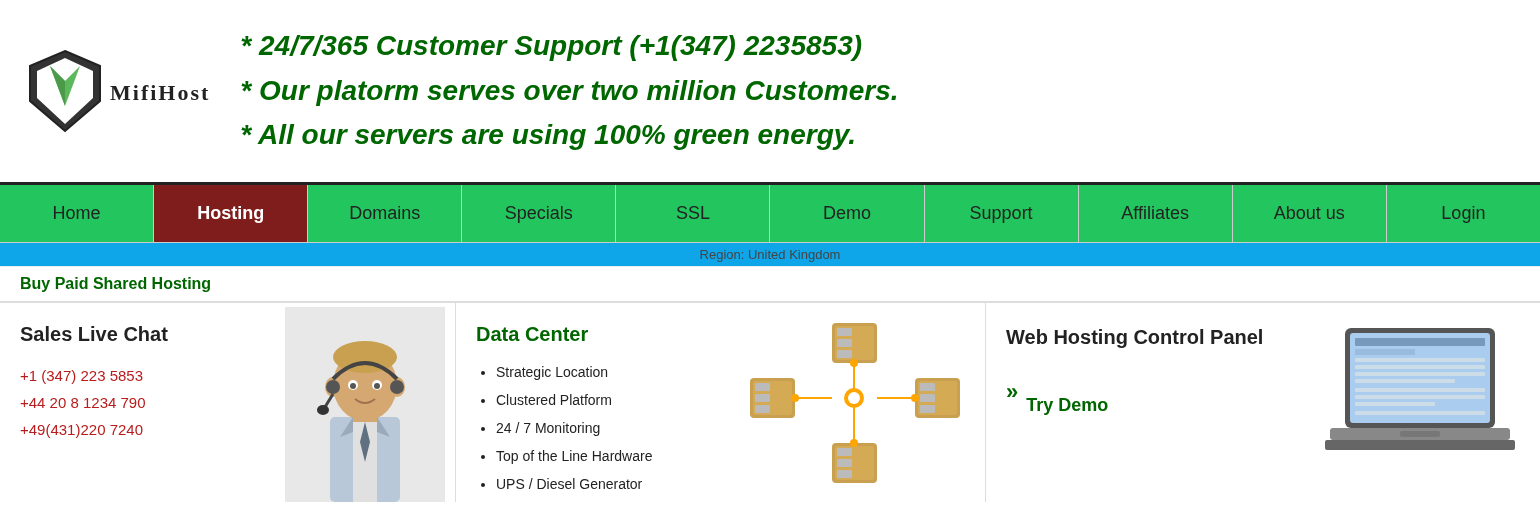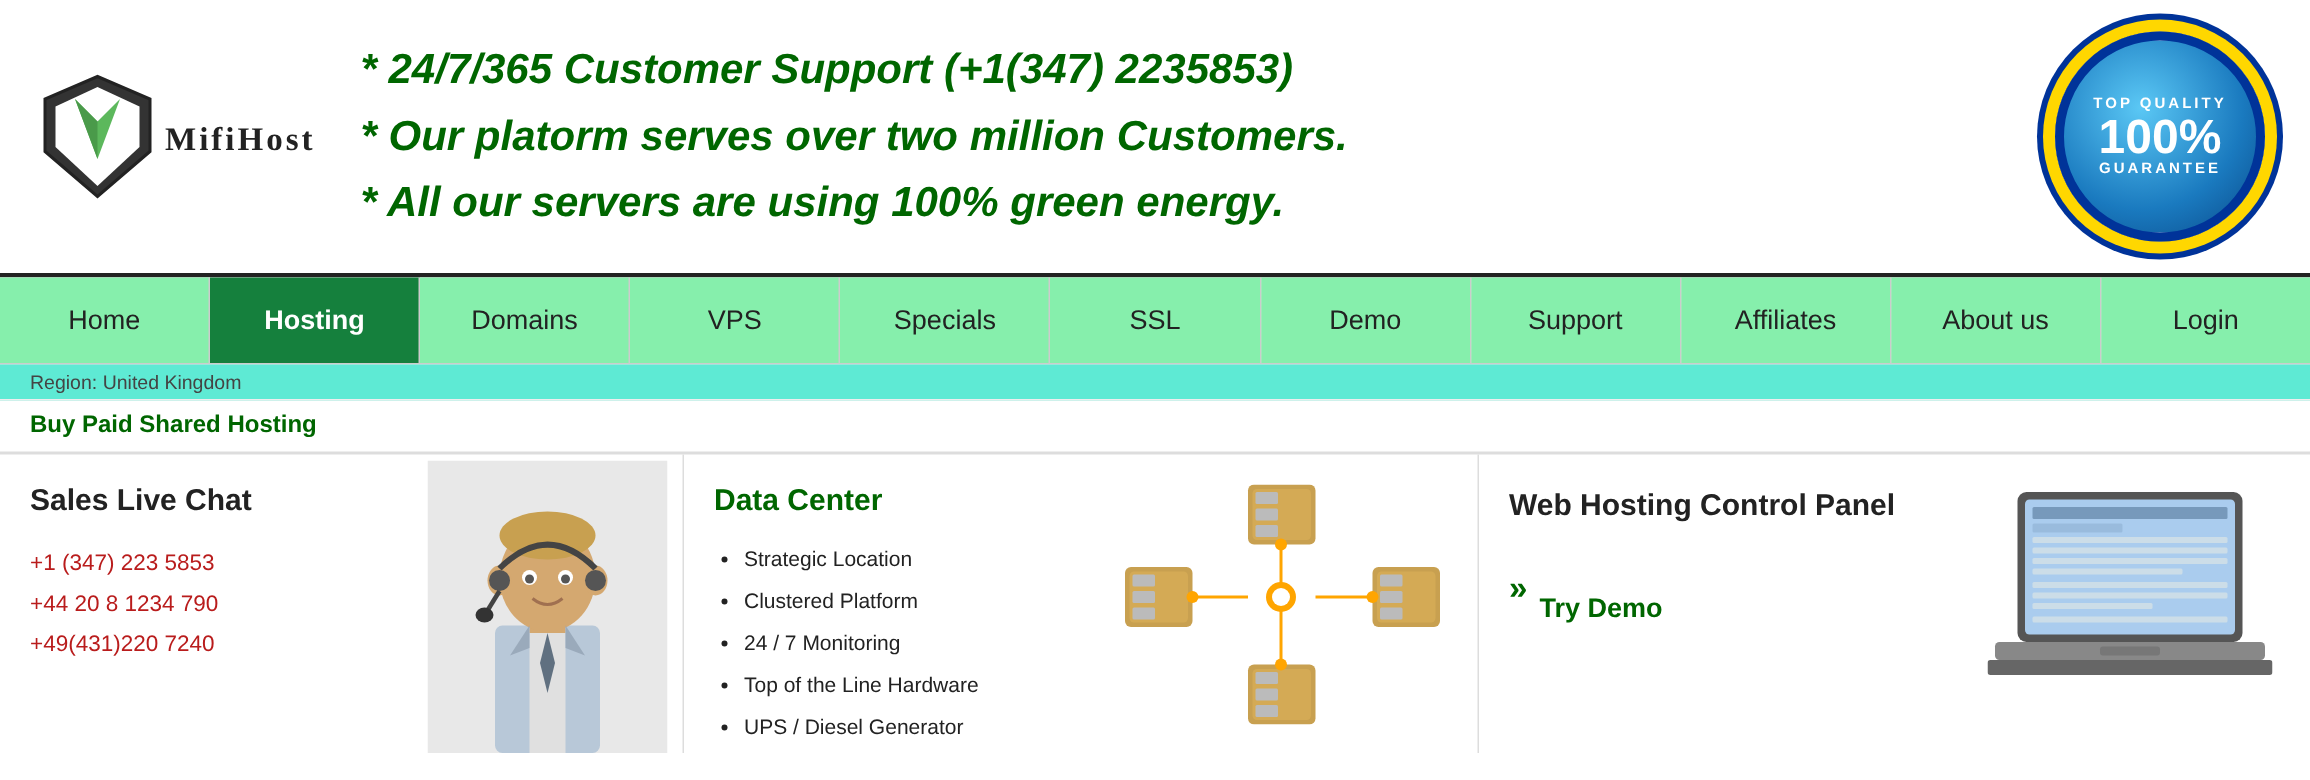--- a/index.html
+++ b/index.html
@@ -93,34 +93,34 @@
     .nav-item {
       flex: 1;
       display: flex;
       align-items: center;
       justify-content: center;
       padding: 18px 10px;
       font-size: 18px;
       color: #222;
       cursor: pointer;
       border-right: 1px solid #ccc;
-      background: #86efac;
+      background: #22c55e;
       text-decoration: none;
     }
     .nav-item:last-child { border-right: none; }
     .nav-item.active {
-      background: #15803d;
+      background: #7f1d1d;
       color: #fff;
       font-weight: bold;
     }
 
     
     .region-bar {
-      background: #5eead4;
-      text-align: left;
+      background: #0ea5e9;
+      text-align: center;
       padding: 4px 20px;
       font-size: 13px;
       color: #444;
       border-bottom: 1px solid #eee;
     }
 
     
     .sub-heading {
       padding: 8px 20px;
       font-size: 16px;
@@ -247,34 +247,26 @@
       <path d="M30,20 L45,35 L60,20 L45,60 Z" fill="#5cb85c"></path>
       <path d="M30,20 L45,35 L45,60 Z" fill="#4a9a4a"></path>
     </svg>
     <span class="logo-text">MifiHost</span>
   </div>
   <div class="header-center">
     <p>* 24/7/365 Customer Support (+1(347) 2235853)</p>
     <p>* Our platorm serves over two million Customers.</p>
     <p>* All our servers are using 100% green energy.</p>
   </div>
-  <div class="badge-area">
-    <div class="badge">
-      <div class="badge-top">TOP QUALITY</div>
-      <div class="badge-pct">100%</div>
-      <div class="badge-bottom">GUARANTEE</div>
-    </div>
-  </div>
 </div>
 
 <nav class="nav">
   <a class="nav-item">Home</a>
   <a class="nav-item active">Hosting</a>
   <a class="nav-item">Domains</a>
-  <a class="nav-item">VPS</a>
   <a class="nav-item">Specials</a>
   <a class="nav-item">SSL</a>
   <a class="nav-item">Demo</a>
   <a class="nav-item">Support</a>
   <a class="nav-item">Affiliates</a>
   <a class="nav-item">About us</a>
   <a class="nav-item">Login</a>
 </nav>
 
 <div class="region-bar">

